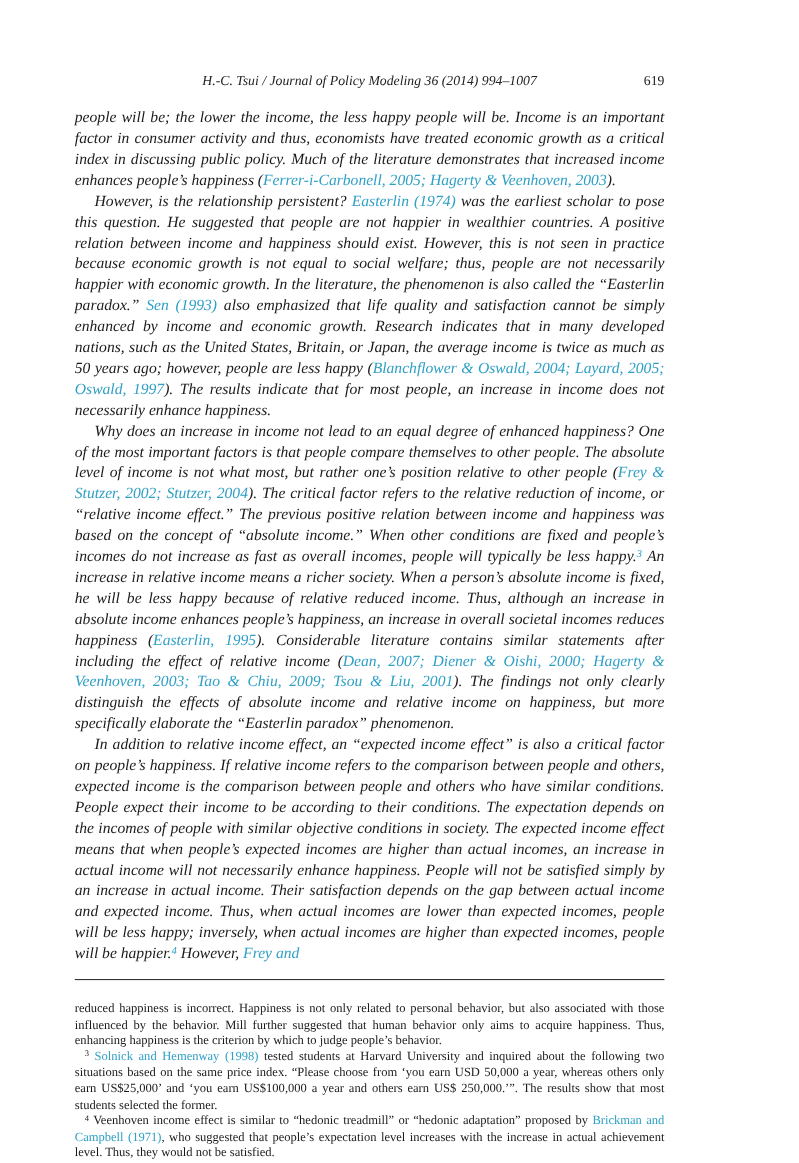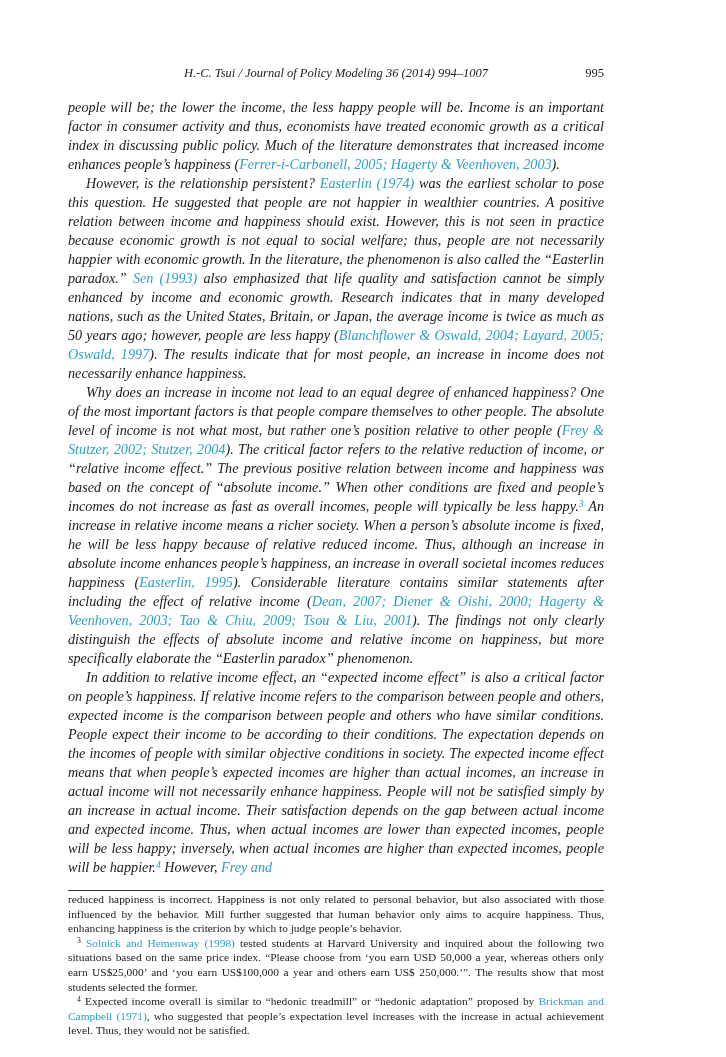--- a/index.html
+++ b/index.html
@@ -50,47 +50,47 @@
     top: -0.45em;
   }
   .body-para sup { color: var(--link-color, #2E9FC5); }
   .fn-rule {
     margin-top: 13px;
     border-top: 1px solid var(--rule-color, #333333);
     width: 100%;
     height: 0;
   }
   .footnotes {
-    margin-top: 1px;
+    margin-top: 19px;
     font-size: 11.4px;
     line-height: 14.6px;
     text-align: justify;
   }
   .footnote { margin: 0; }
   .footnote.indent { text-indent: 9px; }
   .footnote sup { color: inherit; }
 </style>
 </head>
 <body>
 
 <div class="page">
 
   <div class="pg-header">
     <span>H.-C. Tsui / Journal of Policy Modeling 36 (2014) 994–1007</span>
-    <span class="pagenum">995</span>
+    <span class="pagenum">619</span>
   </div>
 
   <div class="article" id="article">
       <p class="body-para"><span>people will be; the lower the income, the less happy people will be. Income is an important factor in consumer activity and thus, economists have treated economic growth as a critical index in discussing public policy. Much of the literature demonstrates that increased income enhances people’s happiness (</span><a href="#" class="cite">Ferrer-i-Carbonell, 2005; Hagerty &amp; Veenhoven, 2003</a><span>).</span></p>
       <p class="body-para indent"><span>However, is the relationship persistent? </span><a href="#" class="cite">Easterlin (1974)</a><span> was the earliest scholar to pose this question. He suggested that people are not happier in wealthier countries. A positive relation between income and happiness should exist. However, this is not seen in practice because economic growth is not equal to social welfare; thus, people are not necessarily happier with economic growth. In the literature, the phenomenon is also called the “Easterlin paradox.” </span><a href="#" class="cite">Sen (1993)</a><span> also emphasized that life quality and satisfaction cannot be simply enhanced by income and economic growth. Research indicates that in many developed nations, such as the United States, Britain, or Japan, the average income is twice as much as 50 years ago; however, people are less happy (</span><a href="#" class="cite">Blanchflower &amp; Oswald, 2004; Layard, 2005; Oswald, 1997</a><span>). The results indicate that for most people, an increase in income does not necessarily enhance happiness.</span></p>
       <p class="body-para indent"><span>Why does an increase in income not lead to an equal degree of enhanced happiness? One of the most important factors is that people compare themselves to other people. The absolute level of income is not what most, but rather one’s position relative to other people (</span><a href="#" class="cite">Frey &amp; Stutzer, 2002; Stutzer, 2004</a><span>). The critical factor refers to the relative reduction of income, or “relative income effect.” The previous positive relation between income and happiness was based on the concept of “absolute income.” When other conditions are fixed and people’s incomes do not increase as fast as overall incomes, people will typically be less happy.</span><sup>3</sup><span> An increase in relative income means a richer society. When a person’s absolute income is fixed, he will be less happy because of relative reduced income. Thus, although an increase in absolute income enhances people’s happiness, an increase in overall societal incomes reduces happiness (</span><a href="#" class="cite">Easterlin, 1995</a><span>). Considerable literature contains similar statements after including the effect of relative income (</span><a href="#" class="cite">Dean, 2007; Diener &amp; Oishi, 2000; Hagerty &amp; Veenhoven, 2003; Tao &amp; Chiu, 2009; Tsou &amp; Liu, 2001</a><span>). The findings not only clearly distinguish the effects of absolute income and relative income on happiness, but more specifically elaborate the “Easterlin paradox” phenomenon.</span></p>
       <p class="body-para indent"><span>In addition to relative income effect, an “expected income effect” is also a critical factor on people’s happiness. If relative income refers to the comparison between people and others, expected income is the comparison between people and others who have similar conditions. People expect their income to be according to their conditions. The expectation depends on the incomes of people with similar objective conditions in society. The expected income effect means that when people’s expected incomes are higher than actual incomes, an increase in actual income will not necessarily enhance happiness. People will not be satisfied simply by an increase in actual income. Their satisfaction depends on the gap between actual income and expected income. Thus, when actual incomes are lower than expected incomes, people will be less happy; inversely, when actual incomes are higher than expected incomes, people will be happier.</span><sup>4</sup><span> However, </span><a href="#" class="cite">Frey and</a></p>
     </div>
 
   <div class="fn-rule"></div>
 
   <div class="footnotes" id="footnotes">
       <p class="footnote"><span>reduced happiness is incorrect. Happiness is not only related to personal behavior, but also associated with those influenced by the behavior. Mill further suggested that human behavior only aims to acquire happiness. Thus, enhancing happiness is the criterion by which to judge people’s behavior.</span></p>
       <p class="footnote indent"><sup>3</sup><span> </span><a href="#" class="cite">Solnick and Hemenway (1998)</a><span> tested students at Harvard University and inquired about the following two situations based on the same price index. “Please choose from ‘you earn USD 50,000 a year, whereas others only earn US$25,000’ and ‘you earn US$100,000 a year and others earn US$ 250,000.’”. The results show that most students selected the former.</span></p>
-      <p class="footnote indent"><sup>4</sup><span> Expected income overall is similar to “hedonic treadmill” or “hedonic adaptation” proposed by </span><a href="#" class="cite">Brickman and Campbell (1971)</a><span>, who suggested that people’s expectation level increases with the increase in actual achievement level. Thus, they would not be satisfied.</span></p>
+      <p class="footnote indent"><sup>4</sup><span> Veenhoven income effect is similar to “hedonic treadmill” or “hedonic adaptation” proposed by </span><a href="#" class="cite">Brickman and Campbell (1971)</a><span>, who suggested that people’s expectation level increases with the increase in actual achievement level. Thus, they would not be satisfied.</span></p>
     </div>
 
 </div>
 
 </body></html>

